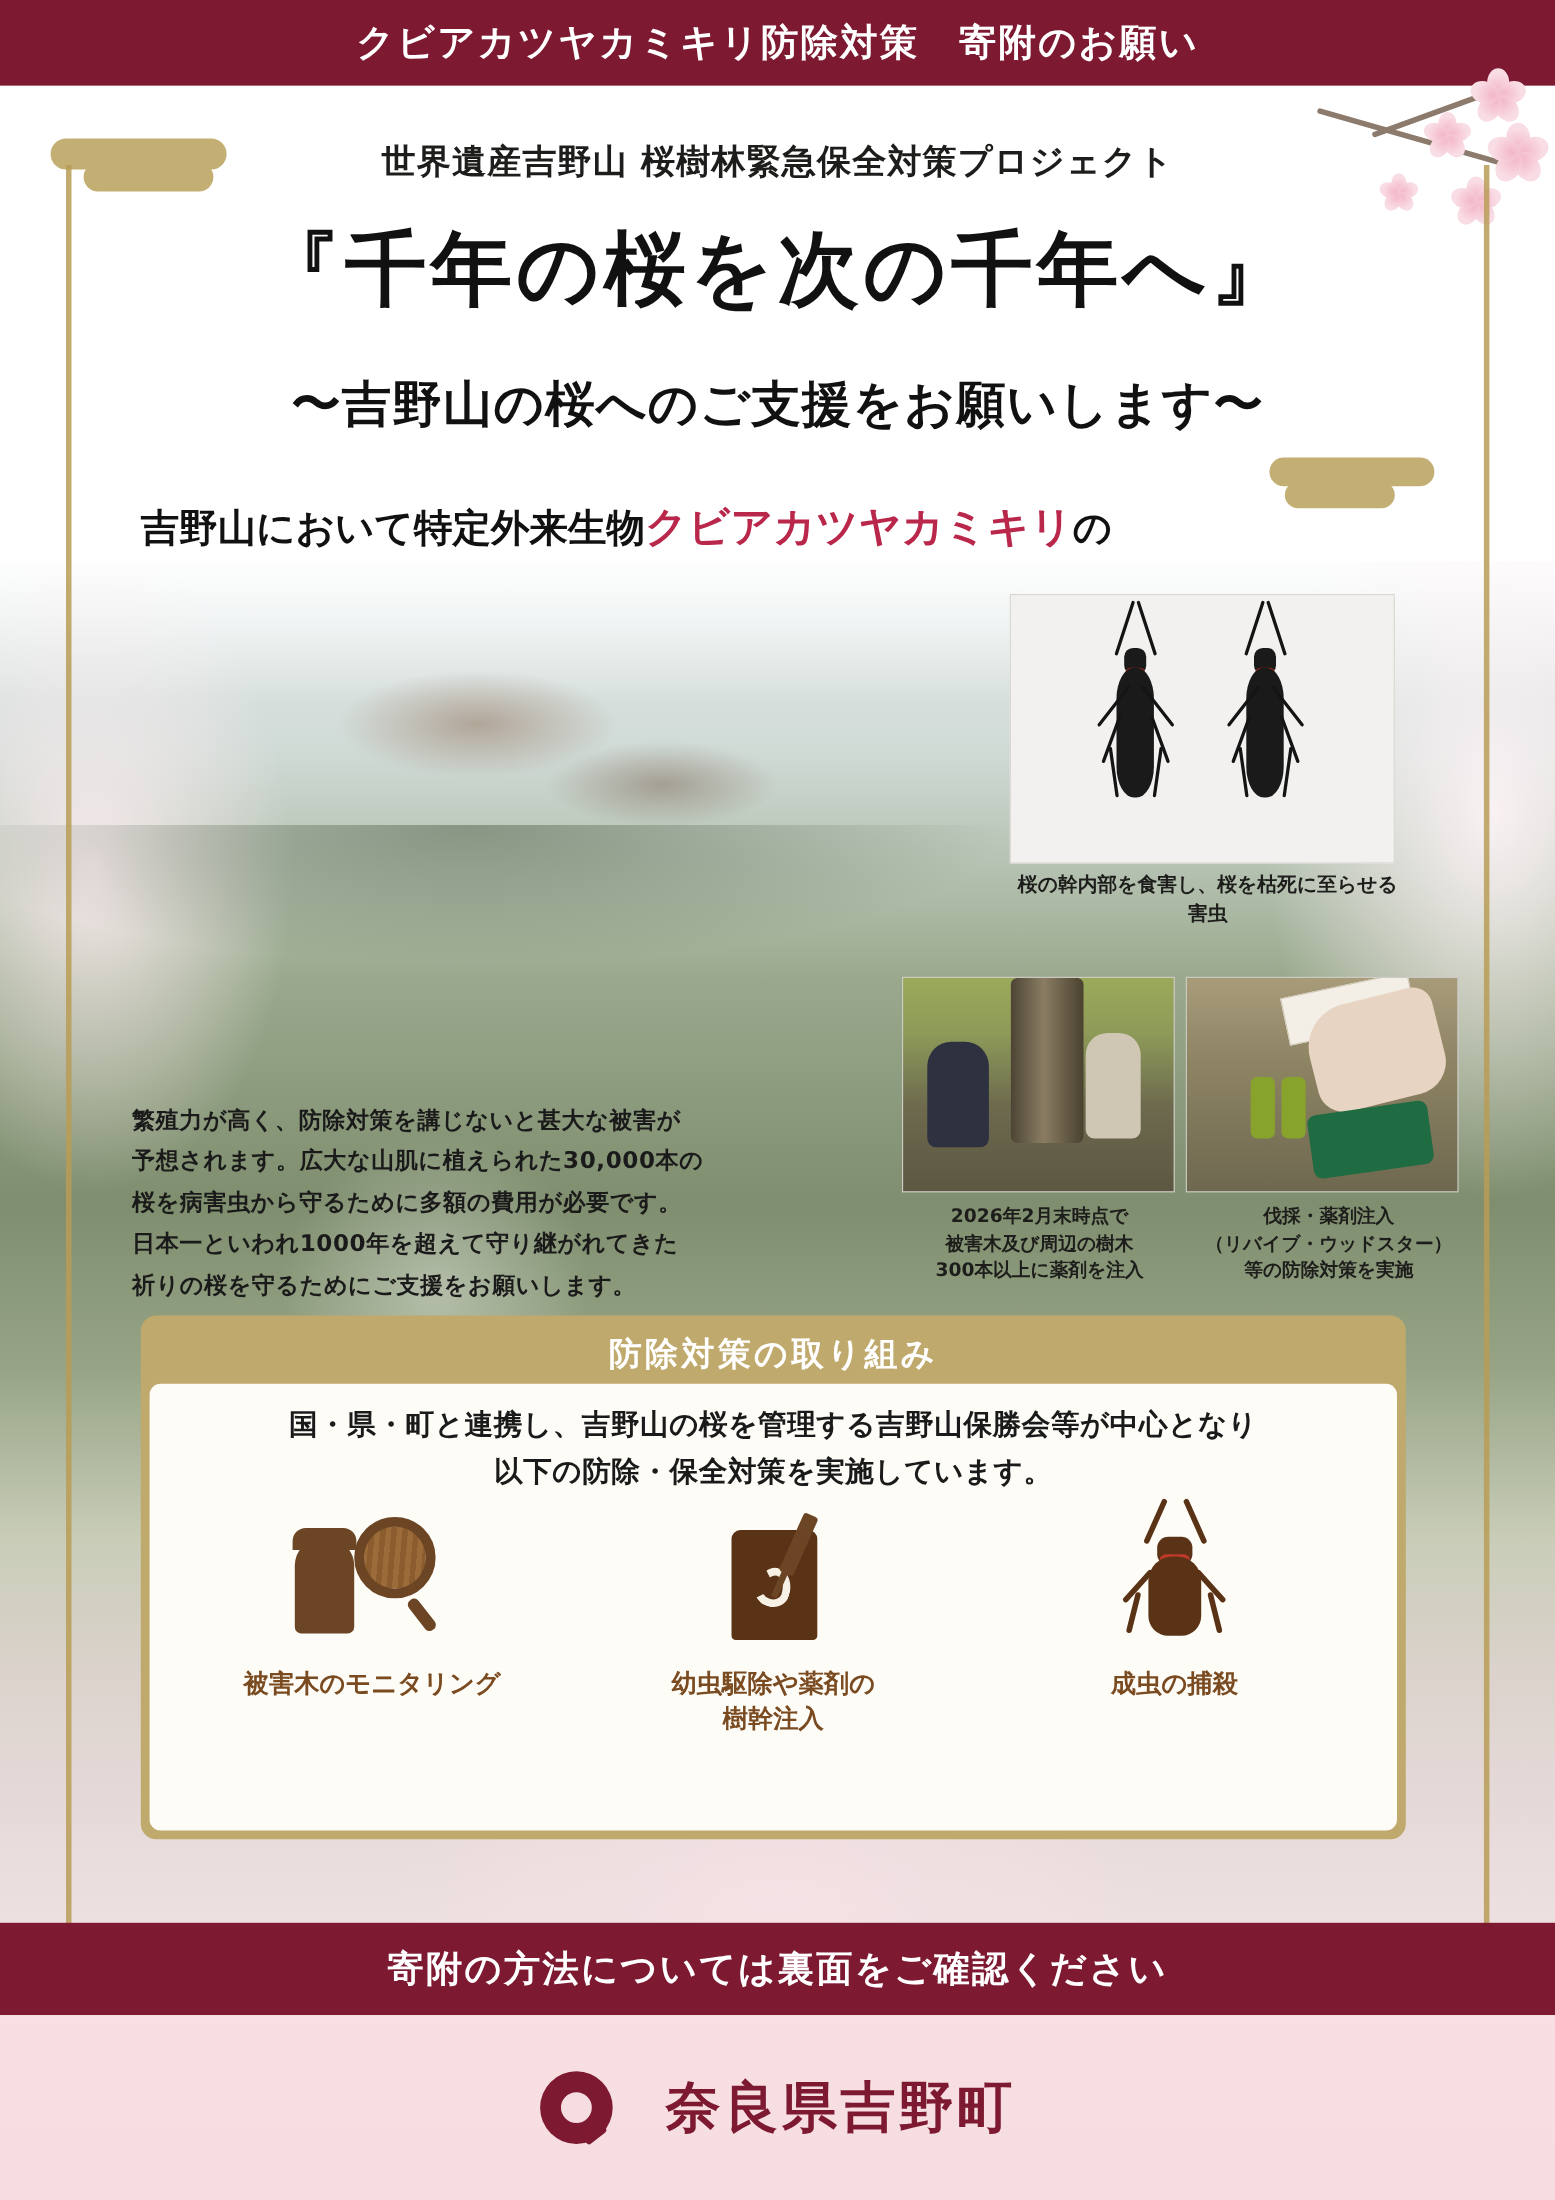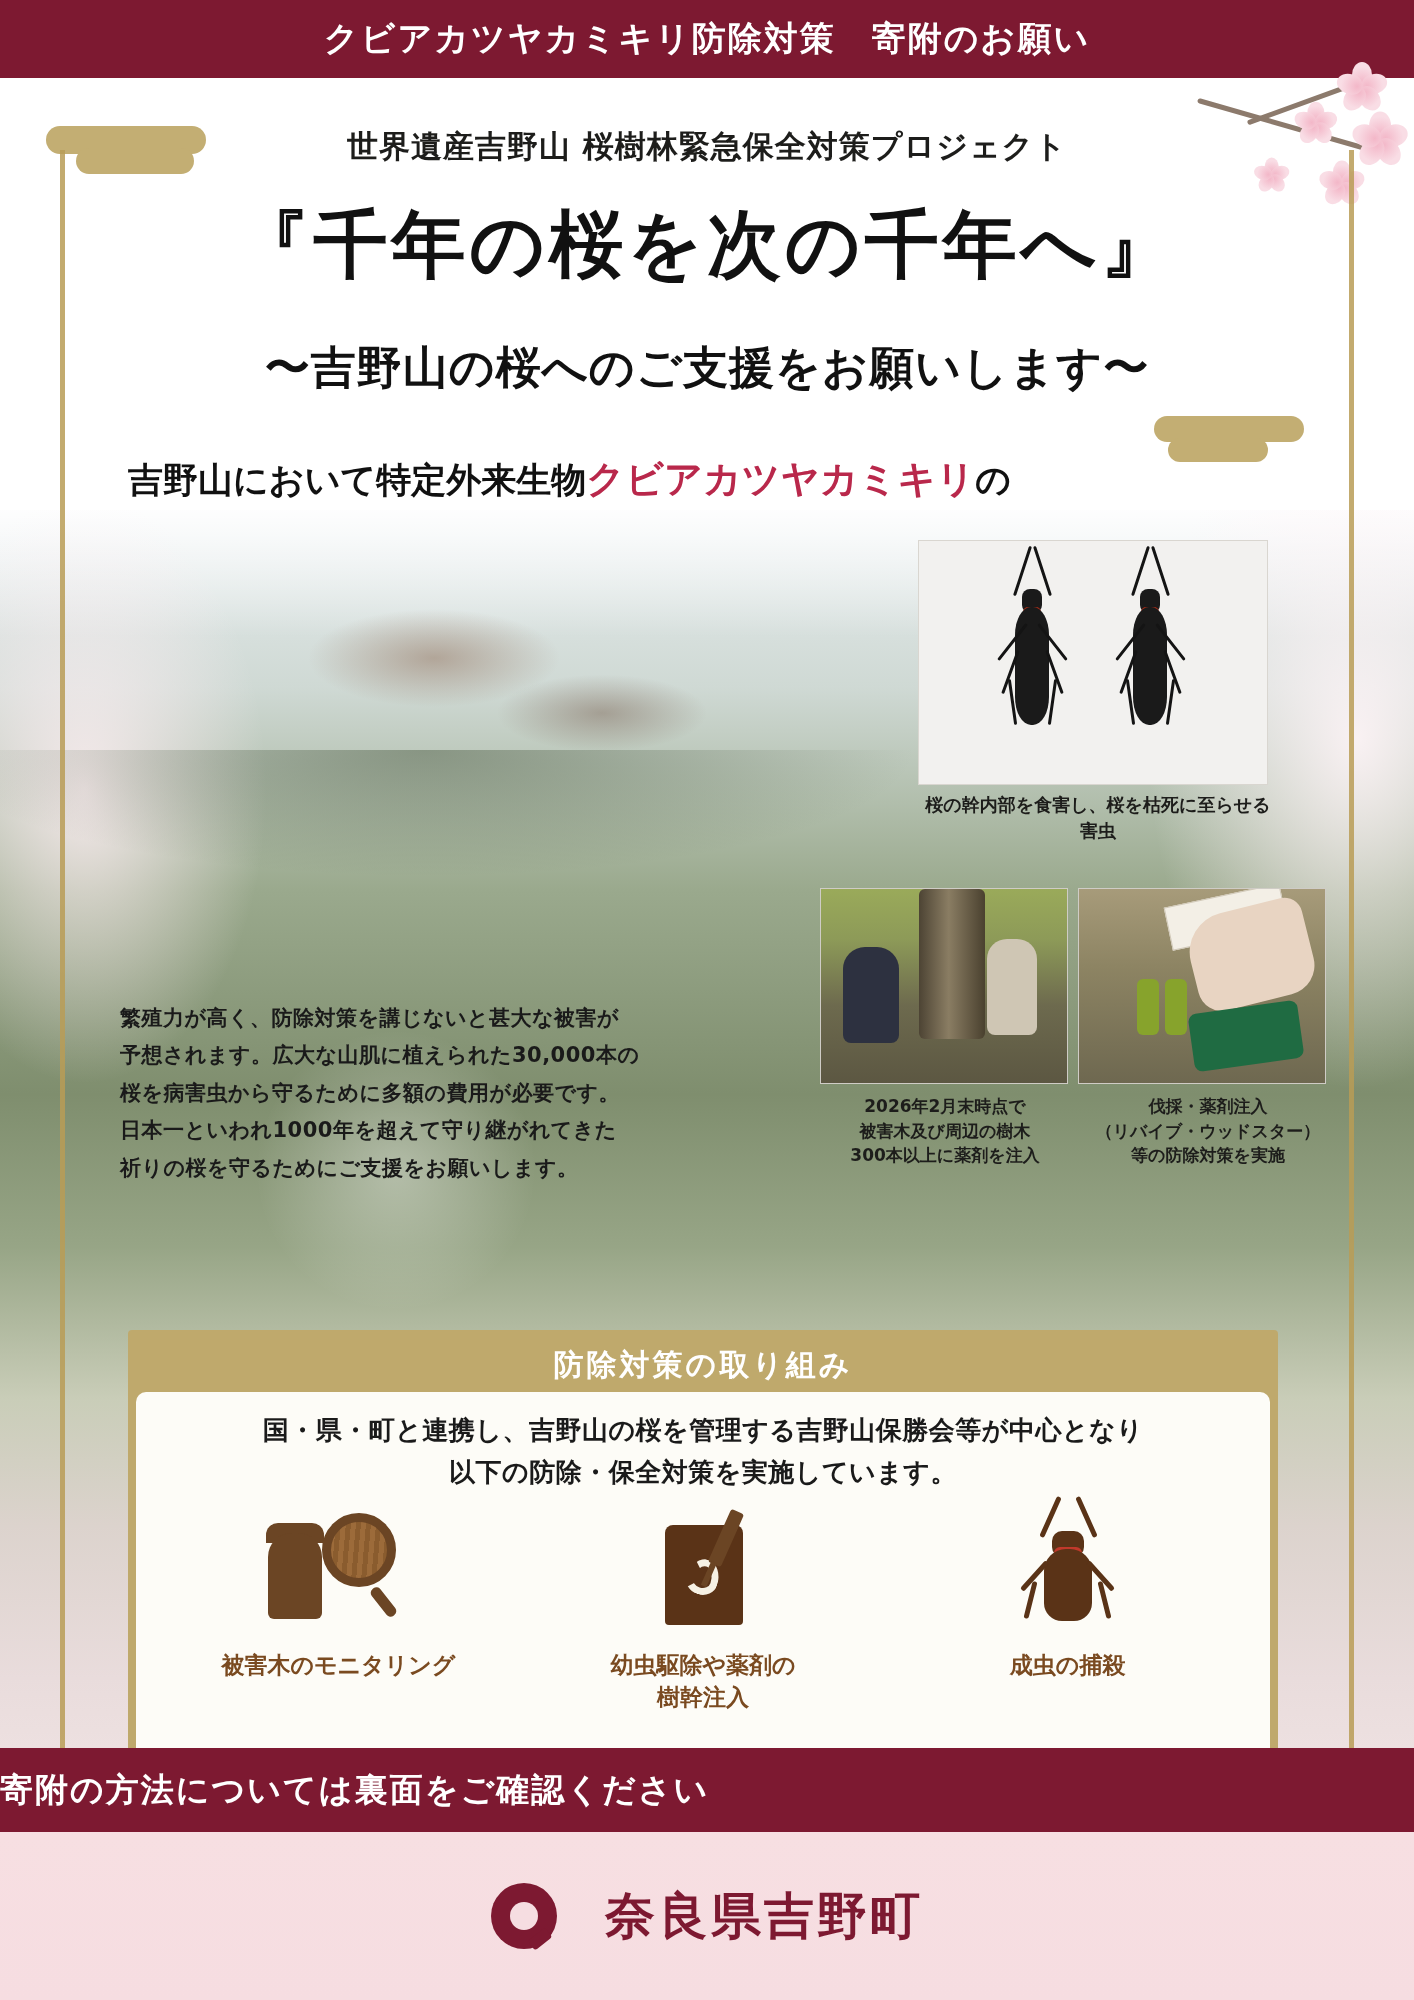--- a/index.html
+++ b/index.html
@@ -185,22 +185,22 @@
 
   
   .body-text {
     position: absolute; left: 120px; top: 1000px; width: 660px;
     font-size: 21px; font-weight: bold; color: #1a1a1a; line-height: 1.78;
     letter-spacing: .5px;
   }
 
   
   .panel {
-    position: absolute; left: 128px; top: 1330px; width: 1150px; height: 476px;
-    background: #bfa96c; border-radius: 4px; padding: 8px;
+    position: absolute; left: 128px; top: 1196px; width: 1150px; height: 476px;
+    background: #bfa96c; border-radius: 14px; padding: 8px;
   }
   .panel-title {
     height: 54px; display: flex; align-items: center; justify-content: center;
     color: #ffffff; font-size: 30px; font-weight: bold; letter-spacing: 3px;
   }
   .panel-inner {
     background: #fdfcf7; border-radius: 10px; height: 406px; padding: 18px 20px;
   }
   .panel-lead {
     text-align: center; font-size: 26px; font-weight: bold; color: #1a1a1a;
@@ -284,21 +284,21 @@
     background: #c28c4e; border-radius: 10px 10px 8px 8px; border: 4px solid #5a3317;
   }
   .log2:before {
     content: ""; position: absolute; left: 20px; top: 8px; width: 34px; height: 16px;
     border: 4px solid #5a3317; border-radius: 50%;
   }
 
   
   .notice-bar {
     position: absolute; left: 0; bottom: 168px; width: 100%; height: 84px;
-    background: #7d1931; display: flex; align-items: center; 
+    background: #7d1931; display: flex; align-items: center; justify-content: center;
   }
   .notice-bar .t { color: #fff; font-size: 33px; font-weight: bold; letter-spacing: 2px; }
   .footer {
     position: absolute; left: 0; bottom: 0; width: 100%; height: 168px;
     background: linear-gradient(to bottom, #f7dfe2, #f6dde1);
     display: flex; align-items: center; justify-content: center; gap: 22px;
   }
   .logo-mark {
     width: 66px; height: 66px; border-radius: 50%;
     background: #7d1931; position: relative;

